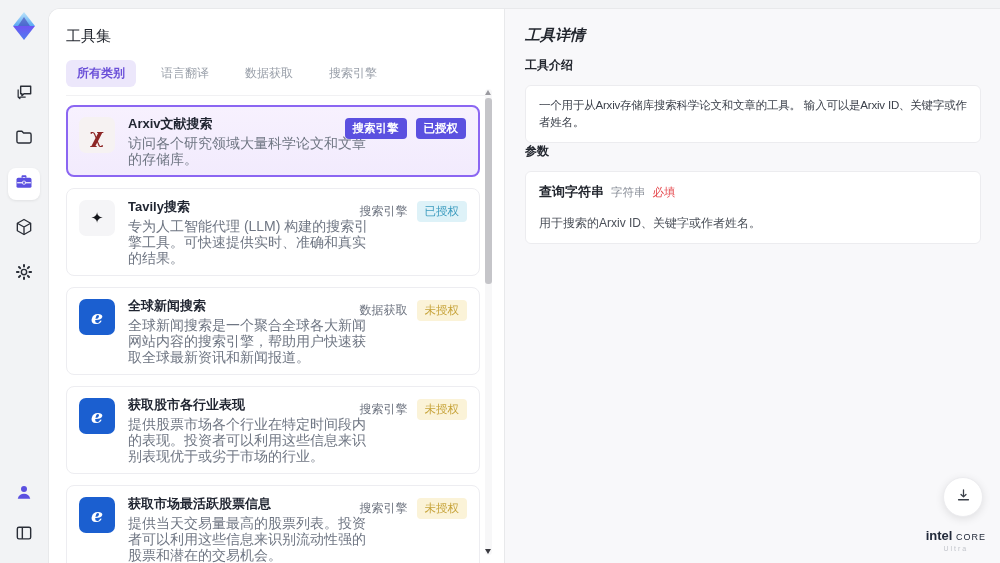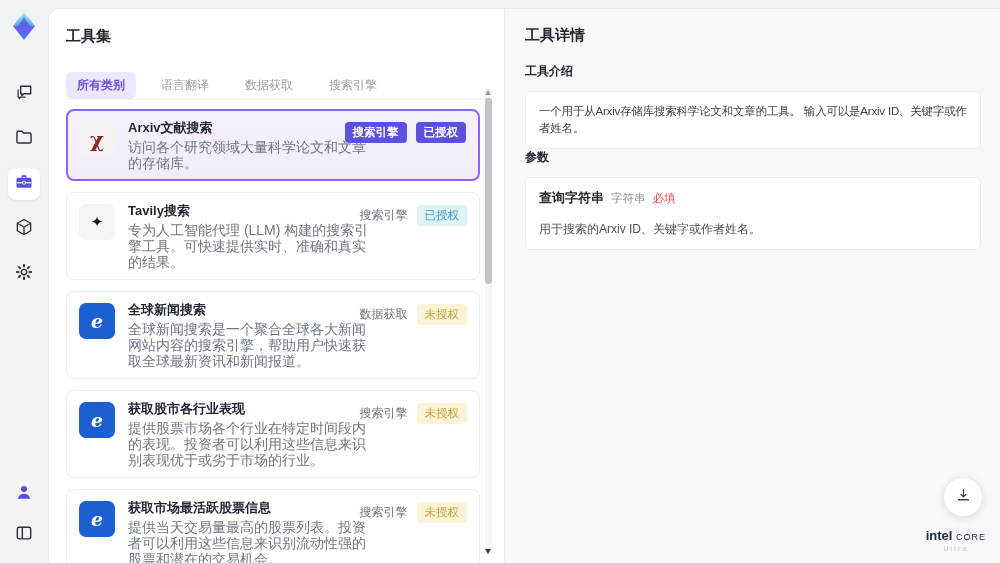--- a/index.html
+++ b/index.html
@@ -14,22 +14,22 @@
   .logo{margin-top:10px;width:32px;height:32px;}
   .side-nav{margin-top:36px;display:flex;flex-direction:column;gap:13px;}
   .side-tile{width:32px;height:32px;border-radius:8px;display:flex;align-items:center;justify-content:center;cursor:pointer;}
   .side-tile.active{background:#ffffff;box-shadow:0 1px 3px rgba(0,0,0,.08);}
   .side-bottom{margin-top:auto;display:flex;flex-direction:column;gap:9px;align-items:center;padding-bottom:12px;}
   
   .content{position:absolute;left:48px;top:8px;width:952px;height:555px;background:#ffffff;
     border-radius:12px 0 0 0;border-top:1px solid #e8e9eb;border-left:1px solid #e8e9eb;overflow:hidden;}
   
   .left-panel{position:absolute;left:0;top:0;width:455px;height:100%;background:#fff;box-sizing:border-box;padding:16px 0 0 17px;}
-  .panel-title{font-size:15px;font-weight:bold;margin:2px 0 26px 0;}
-  .tabs{display:flex;align-items:center;gap:14px;border-bottom:1px solid #f1f1f3;width:420px;}
+  .panel-title{font-size:15px;font-weight:normal;margin:2px 0 14px 0;}
+  .tabs{display:flex;align-items:center;gap:14px;padding-bottom:8px;border-bottom:1px solid #f1f1f3;width:420px;}
   .tab{font-size:12px;color:#9aa0aa;padding:5px 11px;border-radius:6px;cursor:pointer;white-space:nowrap;}
   .tab.active{background:#ece7fb;color:#6a4fd8;font-weight:bold;}
   .tool-list{margin-top:9px;width:414px;}
   .tool-card{position:relative;background:#fff;border:1px solid #ededf1;border-radius:8px;
     padding:9px 12px;margin-bottom:11px;display:flex;gap:13px;cursor:pointer;box-sizing:border-box;}
   .tool-card.selected{border:2px solid #8b66f2;background:linear-gradient(180deg,#f7f1fe,#f2ebfd);padding:8px 11px;}
   .tool-icon{flex:0 0 36px;width:36px;height:36px;border-radius:7px;display:flex;align-items:center;justify-content:center;margin-top:2px;}
   .icon-arxiv{background:#f6f2f2;font-size:21px;font-weight:bold;color:#8d2626;font-family:"DejaVu Serif",serif;}
   .icon-tavily{background:#f5f5f7;font-size:15px;color:#15171c;}
   .icon-alpha{background:#1b5fd0;color:#ffffff;font-size:19px;font-weight:bold;font-family:"DejaVu Serif",serif;font-style:italic;}
@@ -43,21 +43,21 @@
   .badge.auth{background:#def2f8;color:#3d9cbf;}
   .badge.unauth{background:#fbf3d8;color:#c7a43b;}
   
   .scrollbar{position:absolute;top:80px;right:12px;width:7px;height:466px;background:#f7f7f8;border-radius:4px;}
   .sb-thumb{position:absolute;top:9px;left:0;width:7px;height:186px;background:#c5c5c9;border-radius:3px;cursor:pointer;}
   .sb-arrow{position:absolute;left:0;width:0;height:0;border-left:3.5px solid transparent;border-right:3.5px solid transparent;}
   .sb-arrow.up{top:1px;border-bottom:5px solid #9a9aa0;}
   .sb-arrow.down{bottom:1px;border-top:5px solid #3a3a40;}
   
   .right-panel{position:absolute;left:455px;right:0;top:0;bottom:0;background:#f8f8fa;border-left:1px solid #e8e9eb;box-sizing:border-box;padding:17px 20px;}
-  .rp-title{font-size:15px;font-weight:bold;margin:0 0 18px 0;}
+  .rp-title{font-size:15px;font-weight:bold;margin:0 0 12px 0;font-style:italic;}
   .rp-sub{font-size:12px;font-weight:bold;margin:0 0 11px 0;}
   .rp-box{background:#fff;border:1px solid #ececef;border-radius:6px;padding:11px 13px;}
   .intro-text{font-size:11.5px;line-height:17px;color:#3c414b;letter-spacing:-0.2px;}
   .params-heading{}
   .param-head{display:flex;align-items:baseline;gap:7px;}
   .param-name{font-size:13px;font-weight:bold;color:#23272f;}
   .param-type{font-size:11.5px;color:#8a8f99;}
   .param-required{font-size:11.5px;color:#e5484d;}
   .param-desc{margin-top:14px;font-size:12px;color:#4a4f58;}
   

